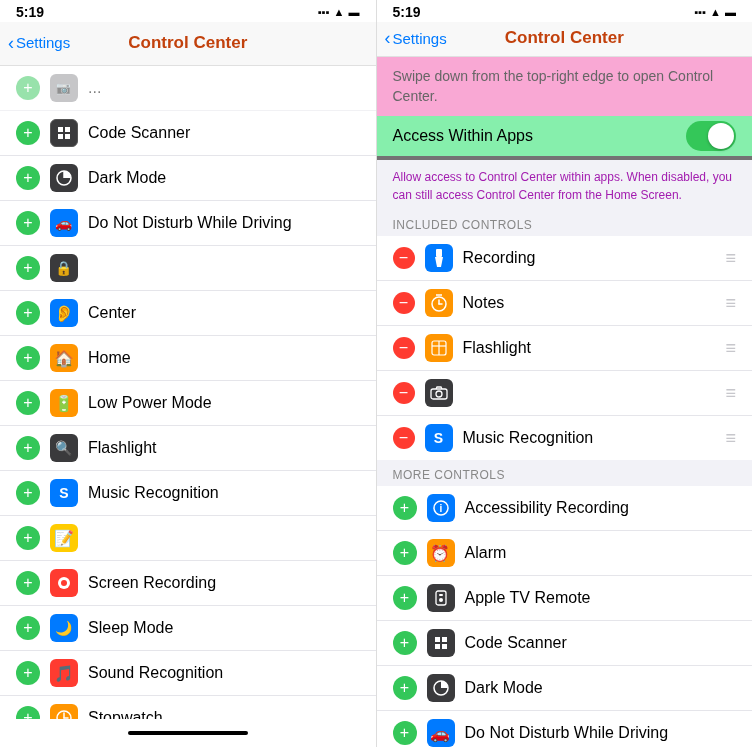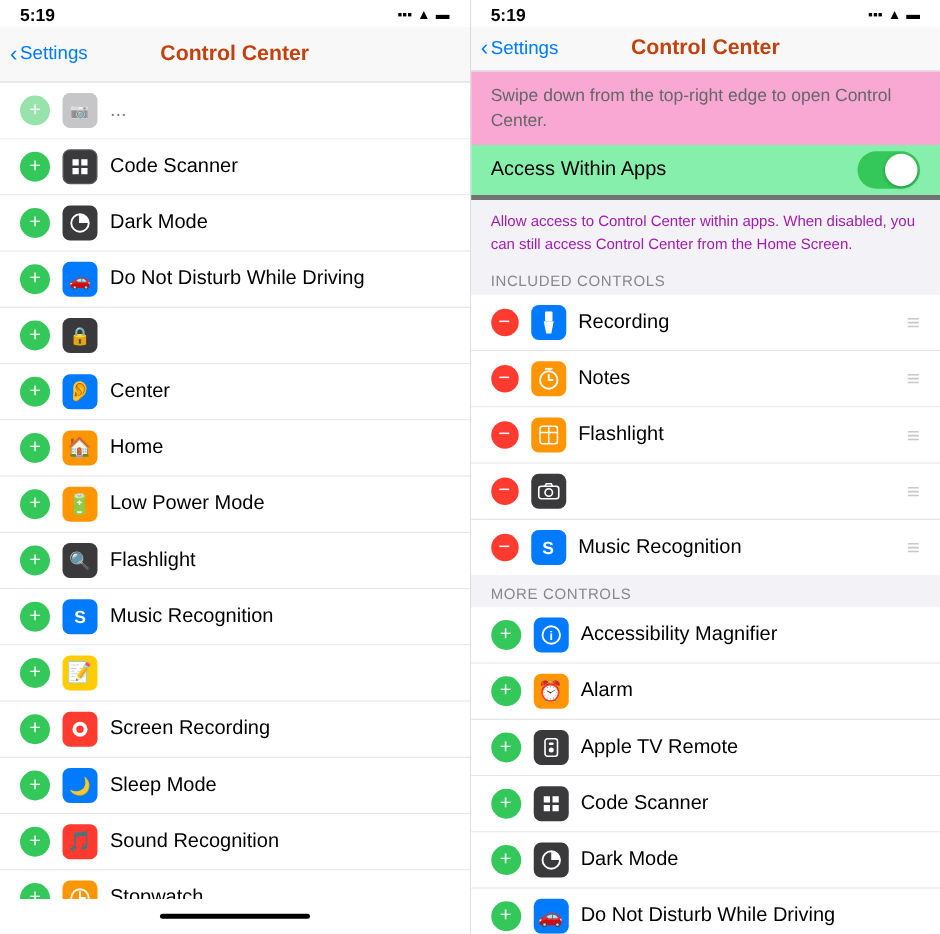--- a/index.html
+++ b/index.html
@@ -495,21 +495,21 @@
 
   <div class="more-controls-list">
     <div class="control-item">
       <div class="add-btn">+</div>
       <div class="item-icon bg-blue" style="margin: 0 10px;">
         <svg width="18" height="18" viewBox="0 0 18 18">
             <circle cx="9" cy="9" r="7" fill="none" stroke="white" stroke-width="1.5"></circle>
             <text x="9" y="13" font-size="10" fill="white" text-anchor="middle" font-weight="bold">i</text>
           </svg>
       </div>
-      <span class="item-label">Accessibility Magnifier</span>
+      <span class="item-label">Accessibility Recording</span>
     </div>
     <div class="control-item">
       <div class="add-btn">+</div>
       <div class="item-icon" style="background:#ff9500; margin: 0 10px;">⏰</div>
       <span class="item-label">Alarm</span>
     </div>
     <div class="control-item">
       <div class="add-btn">+</div>
       <div class="item-icon bg-dark" style="margin: 0 10px;">
         <svg width="14" height="16" viewBox="0 0 14 16">

